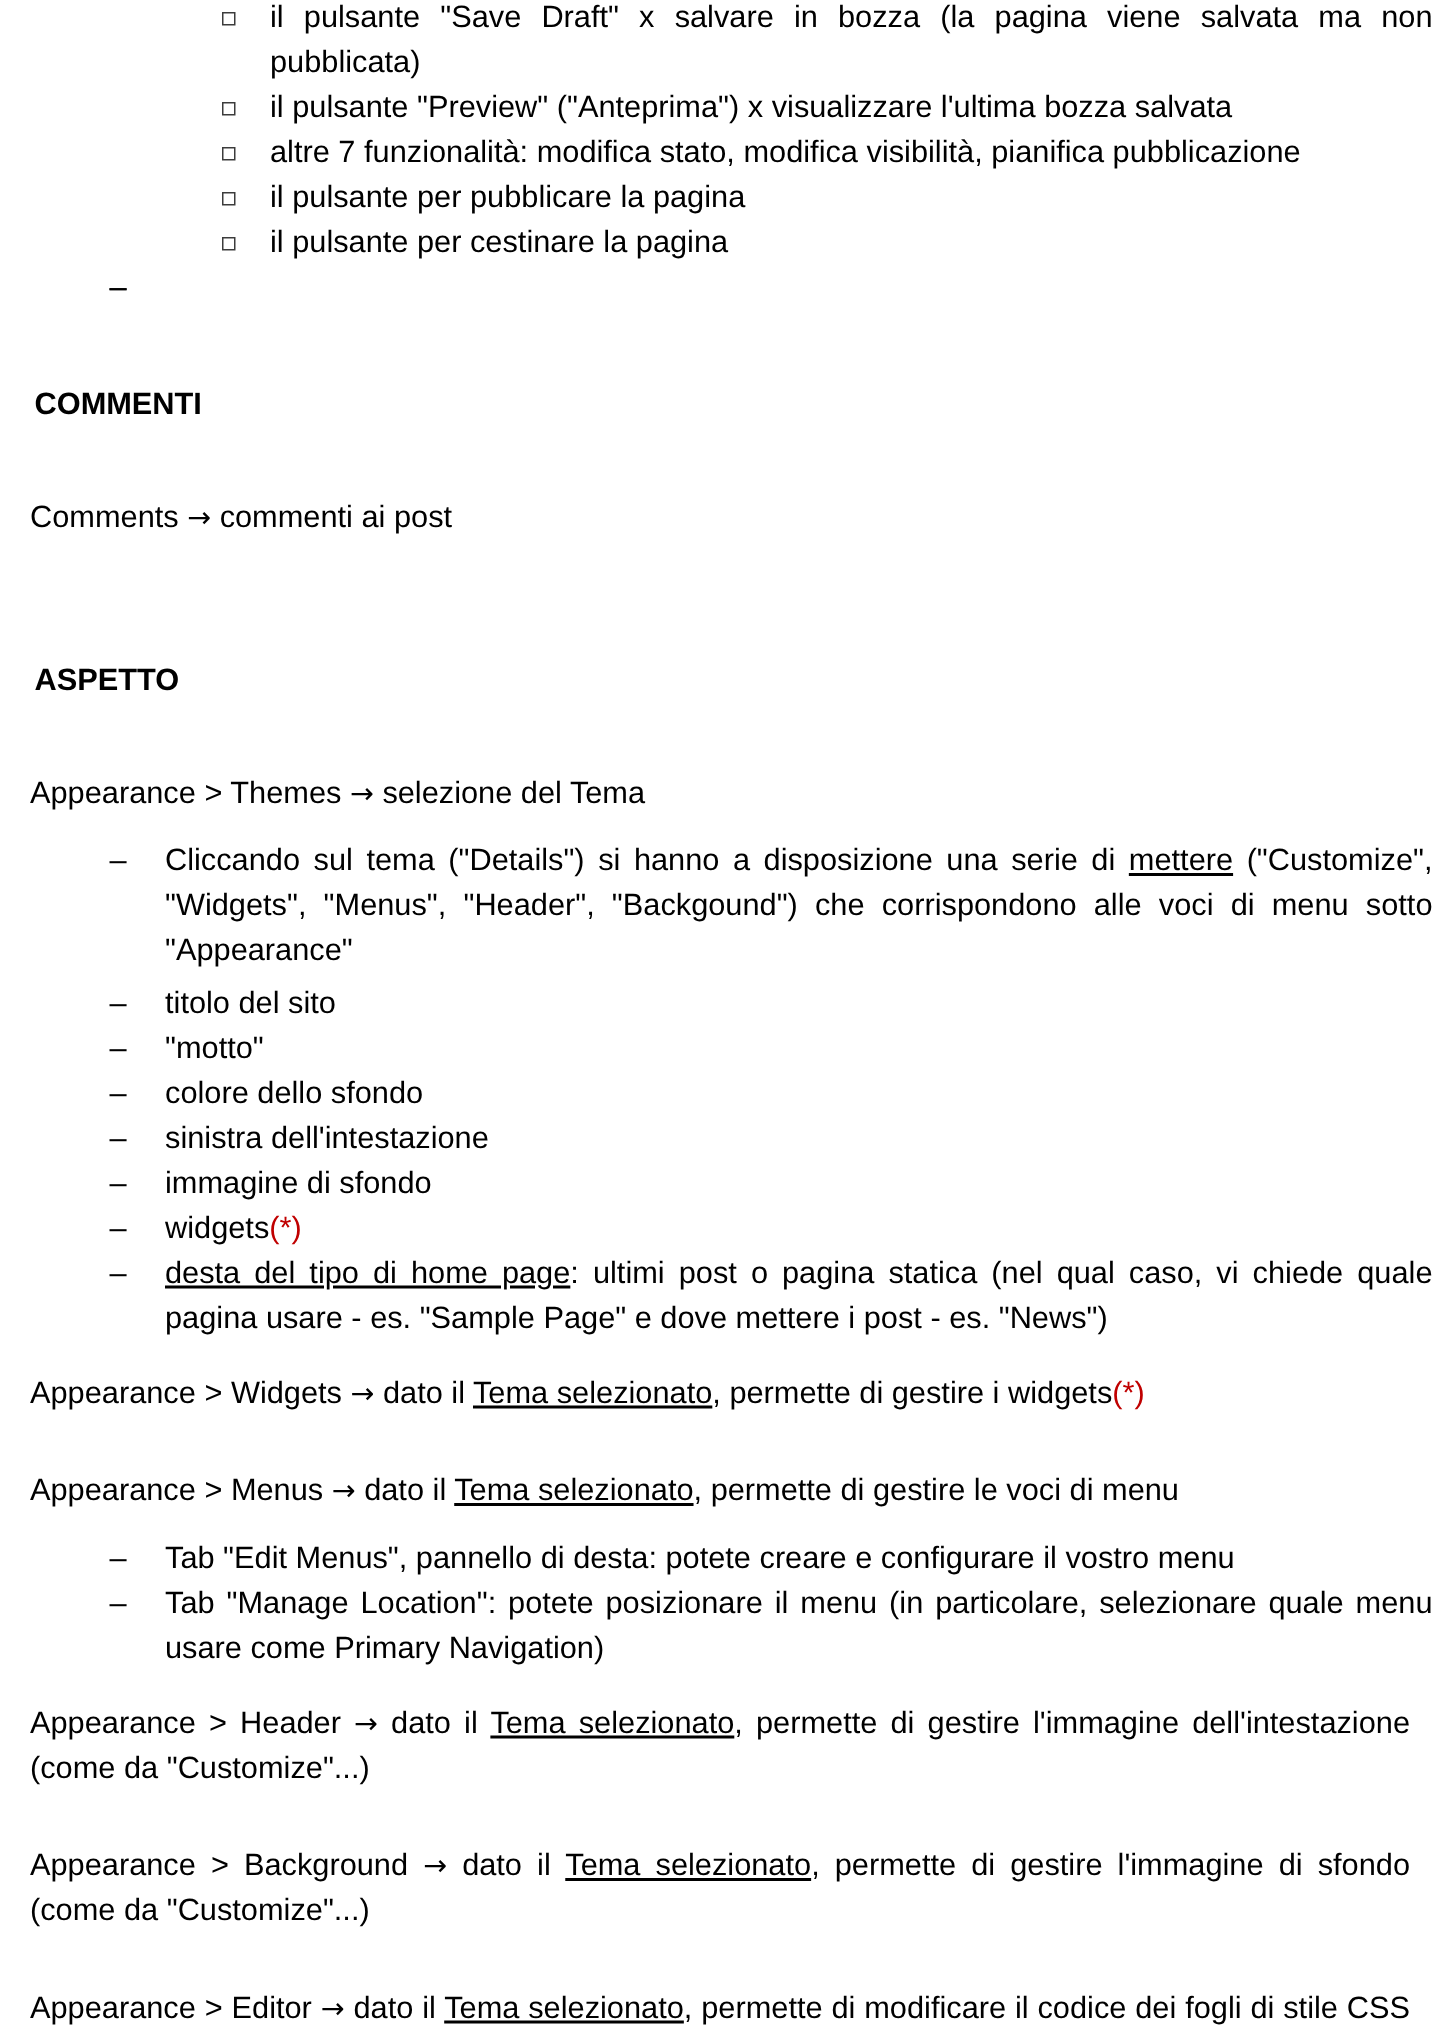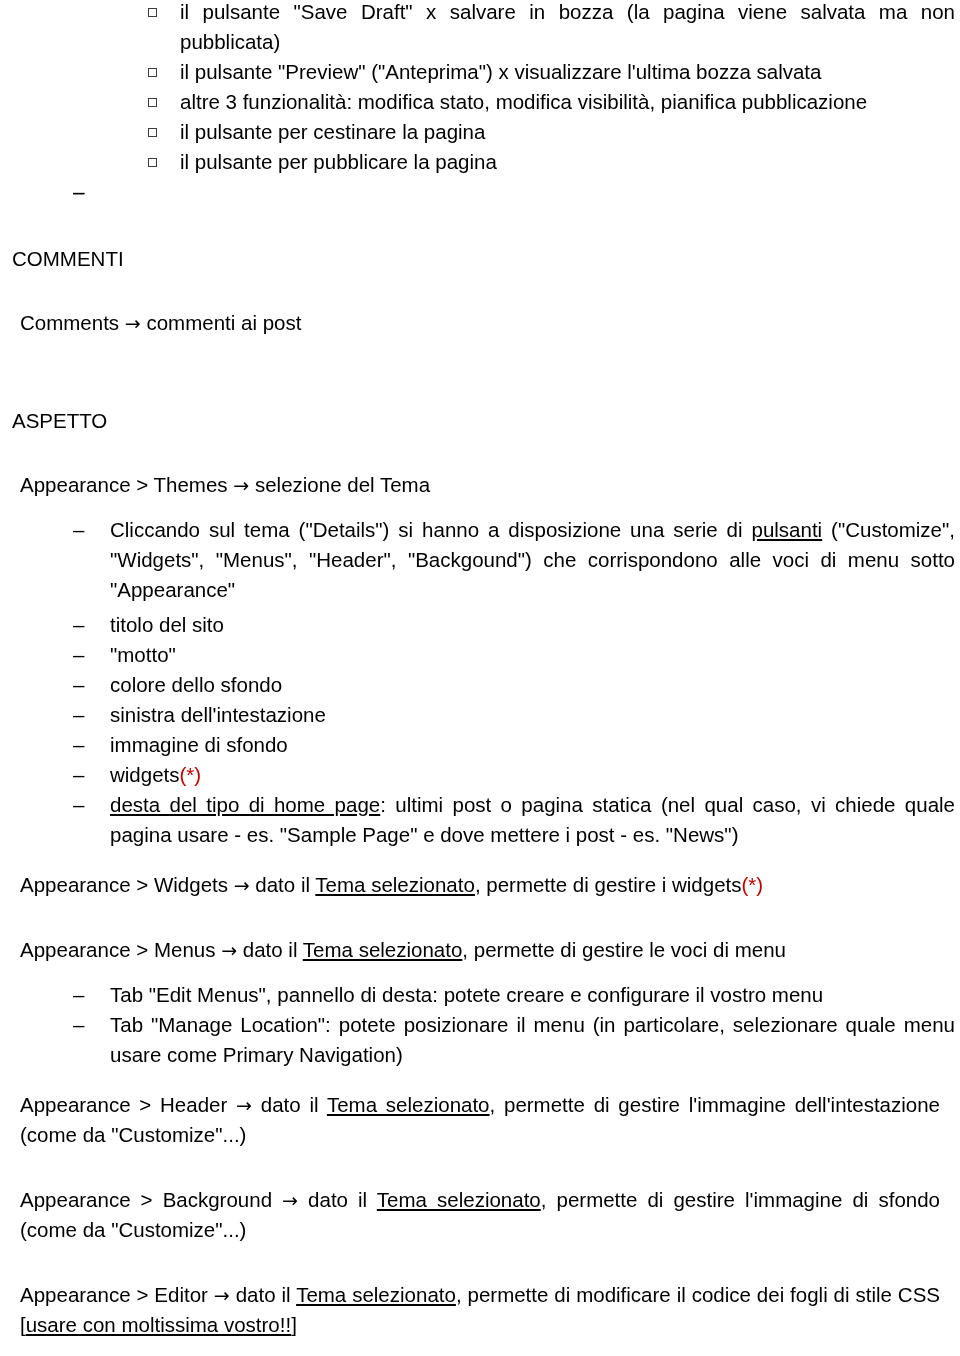--- a/index.html
+++ b/index.html
@@ -81,22 +81,22 @@
     width: 7px;
     height: 7px;
     border: 1.4px solid #3c3c3c;
     background: transparent;
     vertical-align: middle;
     position: relative;
     top: -1px;
   }
 
   .head {
-    font-weight: normal;
-    margin: 7px;
+    font-weight: bold;
+    margin: 18px;
     line-height: 30px;
     text-align: left;
   }
 
   .spacer-xs { height: 5px; }
   .spacer-sm { height: 12px; }
   .spacer-lg { height: 46px; }
   .spacer-xl { height: 60px; }
 
   u, .u { text-decoration: underline; text-underline-offset: 2px; }
@@ -116,31 +116,31 @@
     <span>il pulsante "Save Draft" x salvare in bozza (la pagina viene salvata ma non pubblicata)</span>
   </div>
 
   <div class="l2">
     <span class="marker"><span class="sq"></span></span>
     <span>il pulsante "Preview" ("Anteprima") x visualizzare l'ultima bozza salvata</span>
   </div>
 
   <div class="l2">
     <span class="marker"><span class="sq"></span></span>
-    <span>altre 3 funzionalità: modifica stato, modifica visibilità, pianifica pubblicazione</span>
+    <span>altre 7 funzionalità: modifica stato, modifica visibilità, pianifica pubblicazione</span>
+  </div>
+
+  <div class="l2">
+    <span class="marker"><span class="sq"></span></span>
+    <span>il pulsante per pubblicare la pagina</span>
   </div>
 
   <div class="l2">
     <span class="marker"><span class="sq"></span></span>
     <span>il pulsante per cestinare la pagina</span>
-  </div>
-
-  <div class="l2">
-    <span class="marker"><span class="sq"></span></span>
-    <span>il pulsante per pubblicare la pagina</span>
   </div>
 
   <div class="l1">
     <span class="marker">–</span>
   </div>
 
   <div class="l1">
     <span class="marker">–</span>
   </div>
 
@@ -151,21 +151,21 @@
   <div class="para flush"><span>Comments </span><span class="arrow">→</span><span> commenti ai post</span></div>
 
   <div class="spacer-lg"></div>
 
   <div class="head">ASPETTO</div>
   <div class="spacer-sm"></div>
 
   <div class="para flush"><span>Appearance &gt; Themes </span><span class="arrow">→</span><span> selezione del Tema</span></div>
 
   <div class="l1">
-    <span class="marker">–</span><span>Cliccando sul tema ("Details") si hanno a disposizione una serie di </span><span class="u">pulsanti</span><span> ("Customize", "Widgets", "Menus", "Header", "Backgound") che corrispondono alle voci di menu sotto "Appearance"</span>
+    <span class="marker">–</span><span>Cliccando sul tema ("Details") si hanno a disposizione una serie di </span><span class="u">mettere</span><span> ("Customize", "Widgets", "Menus", "Header", "Backgound") che corrispondono alle voci di menu sotto "Appearance"</span>
   </div>
 
   <div class="spacer-xs"></div>
 
 
   <div class="l1">
     <span class="marker">–</span>
     <span>titolo del sito</span>
   </div>
   <div class="l1">

